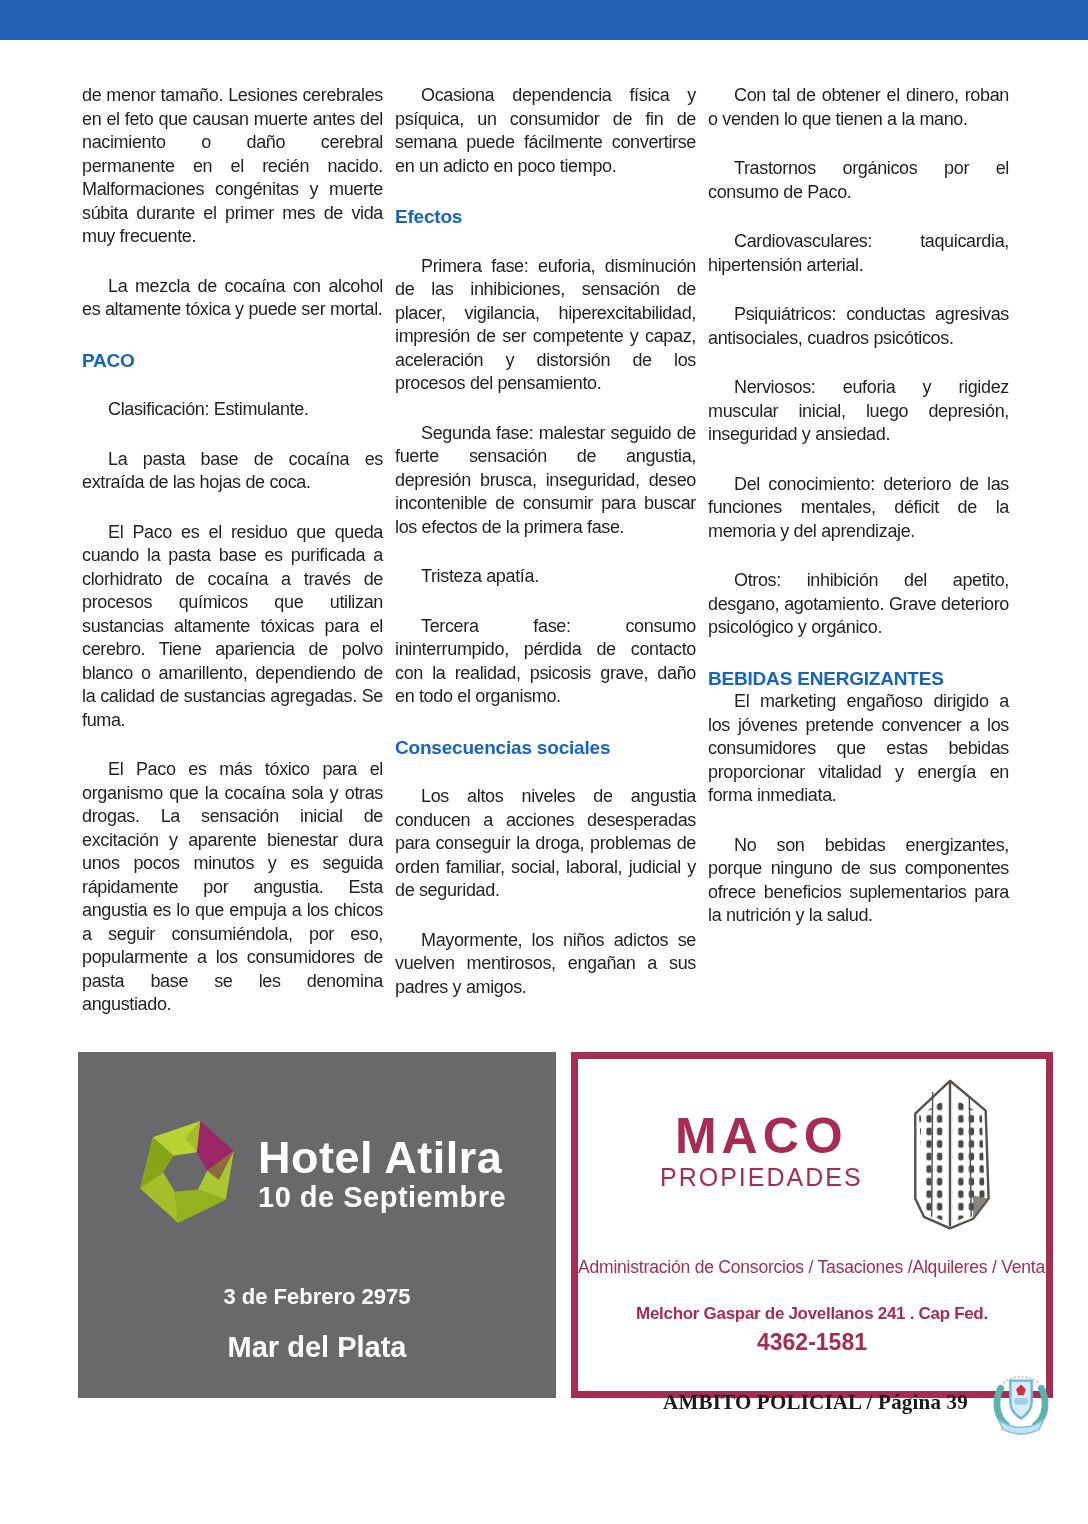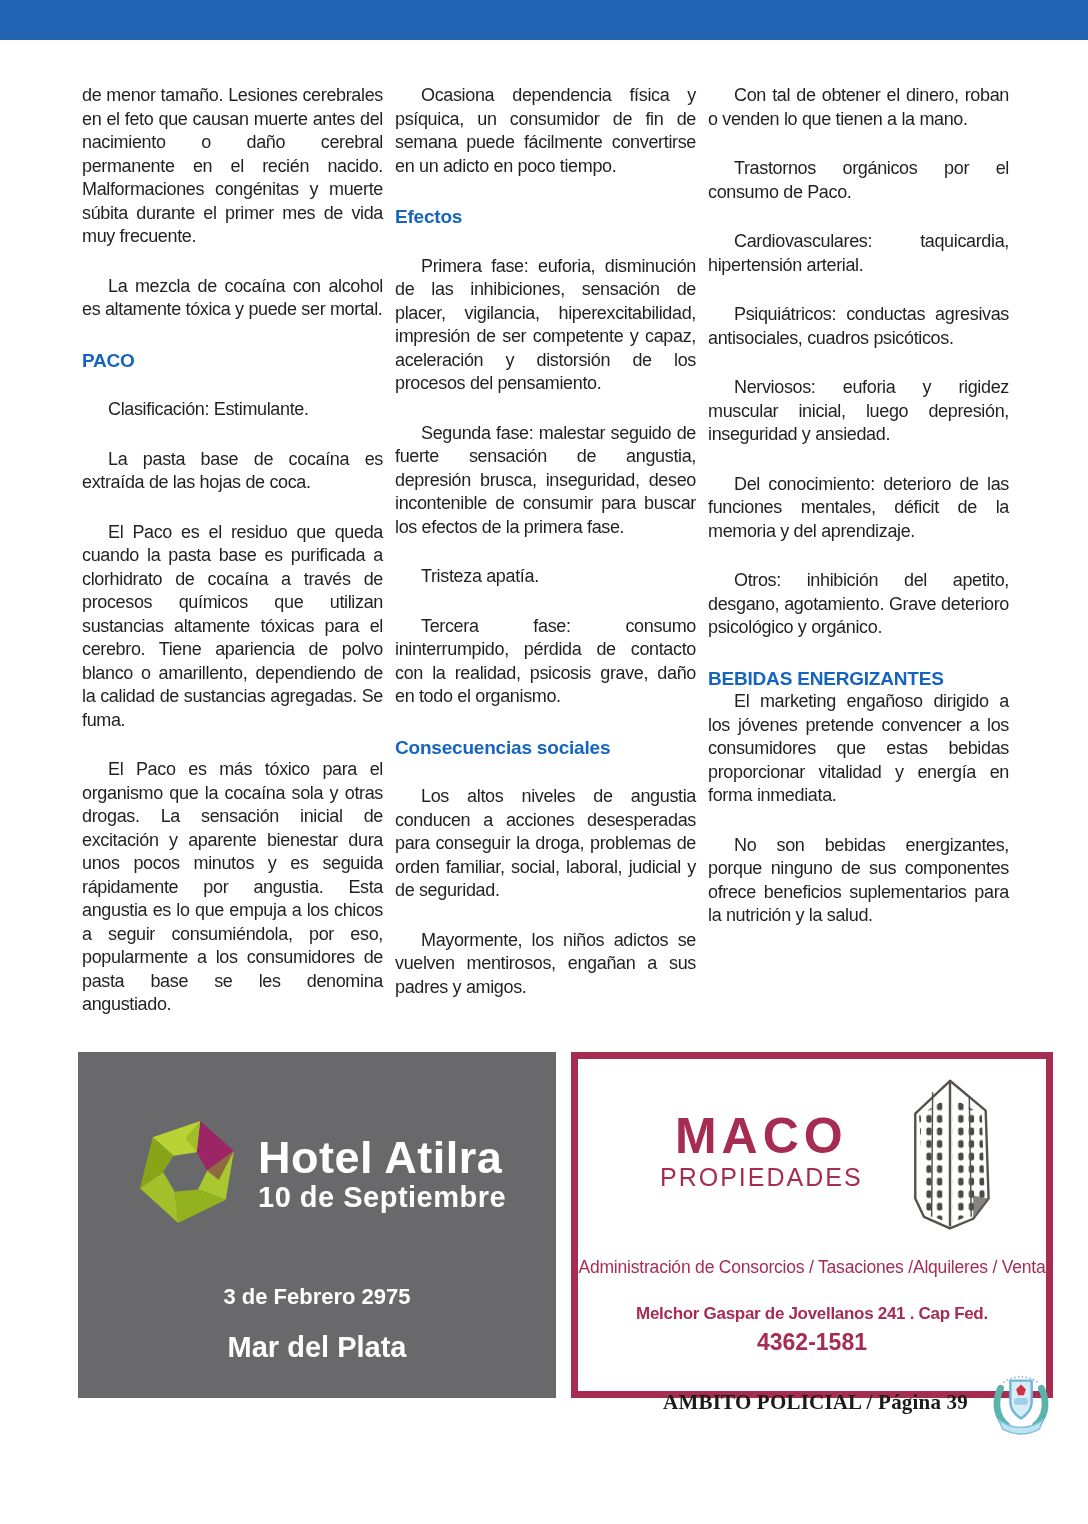--- a/index.html
+++ b/index.html
@@ -33,21 +33,21 @@
   .hotel-city{margin-top:21px;font-size:29px;font-weight:bold;}
 
   .ad-maco{
     width:482px;background:#ffffff;border:7px solid var(--maco-red);
     color:var(--maco-red);display:flex;flex-direction:column;
   }
   .maco-top{display:flex;justify-content:space-between;padding:16px 38px 0 82px;}
   .maco-brand-block{margin-top:36px;text-align:center;}
   .maco-brand{font-size:50px;font-weight:bold;letter-spacing:5px;line-height:50px;}
   .maco-sub{font-size:25px;letter-spacing:2px;margin-top:2px;}
-  .maco-services{font-size:17.5px;text-align:center;margin-top:14px;letter-spacing:-0.2px;}
+  .maco-services{font-size:17.5px;margin-top:14px;letter-spacing:-0.2px;}
   .maco-address{font-size:17px;font-weight:bold;text-align:center;margin-top:26px;letter-spacing:-0.3px;}
   .maco-phone{font-size:23px;font-weight:bold;text-align:center;margin-top:5px;}
 
   .pagefooter{position:absolute;top:1365px;right:36px;display:flex;align-items:center;gap:22px;}
   .footer-text{font-family:"Liberation Serif",serif;font-weight:bold;font-size:21px;color:#1b1b1b;letter-spacing:0.2px;}
 </style>
 </head>
 <body>
 
 <div class="page">

